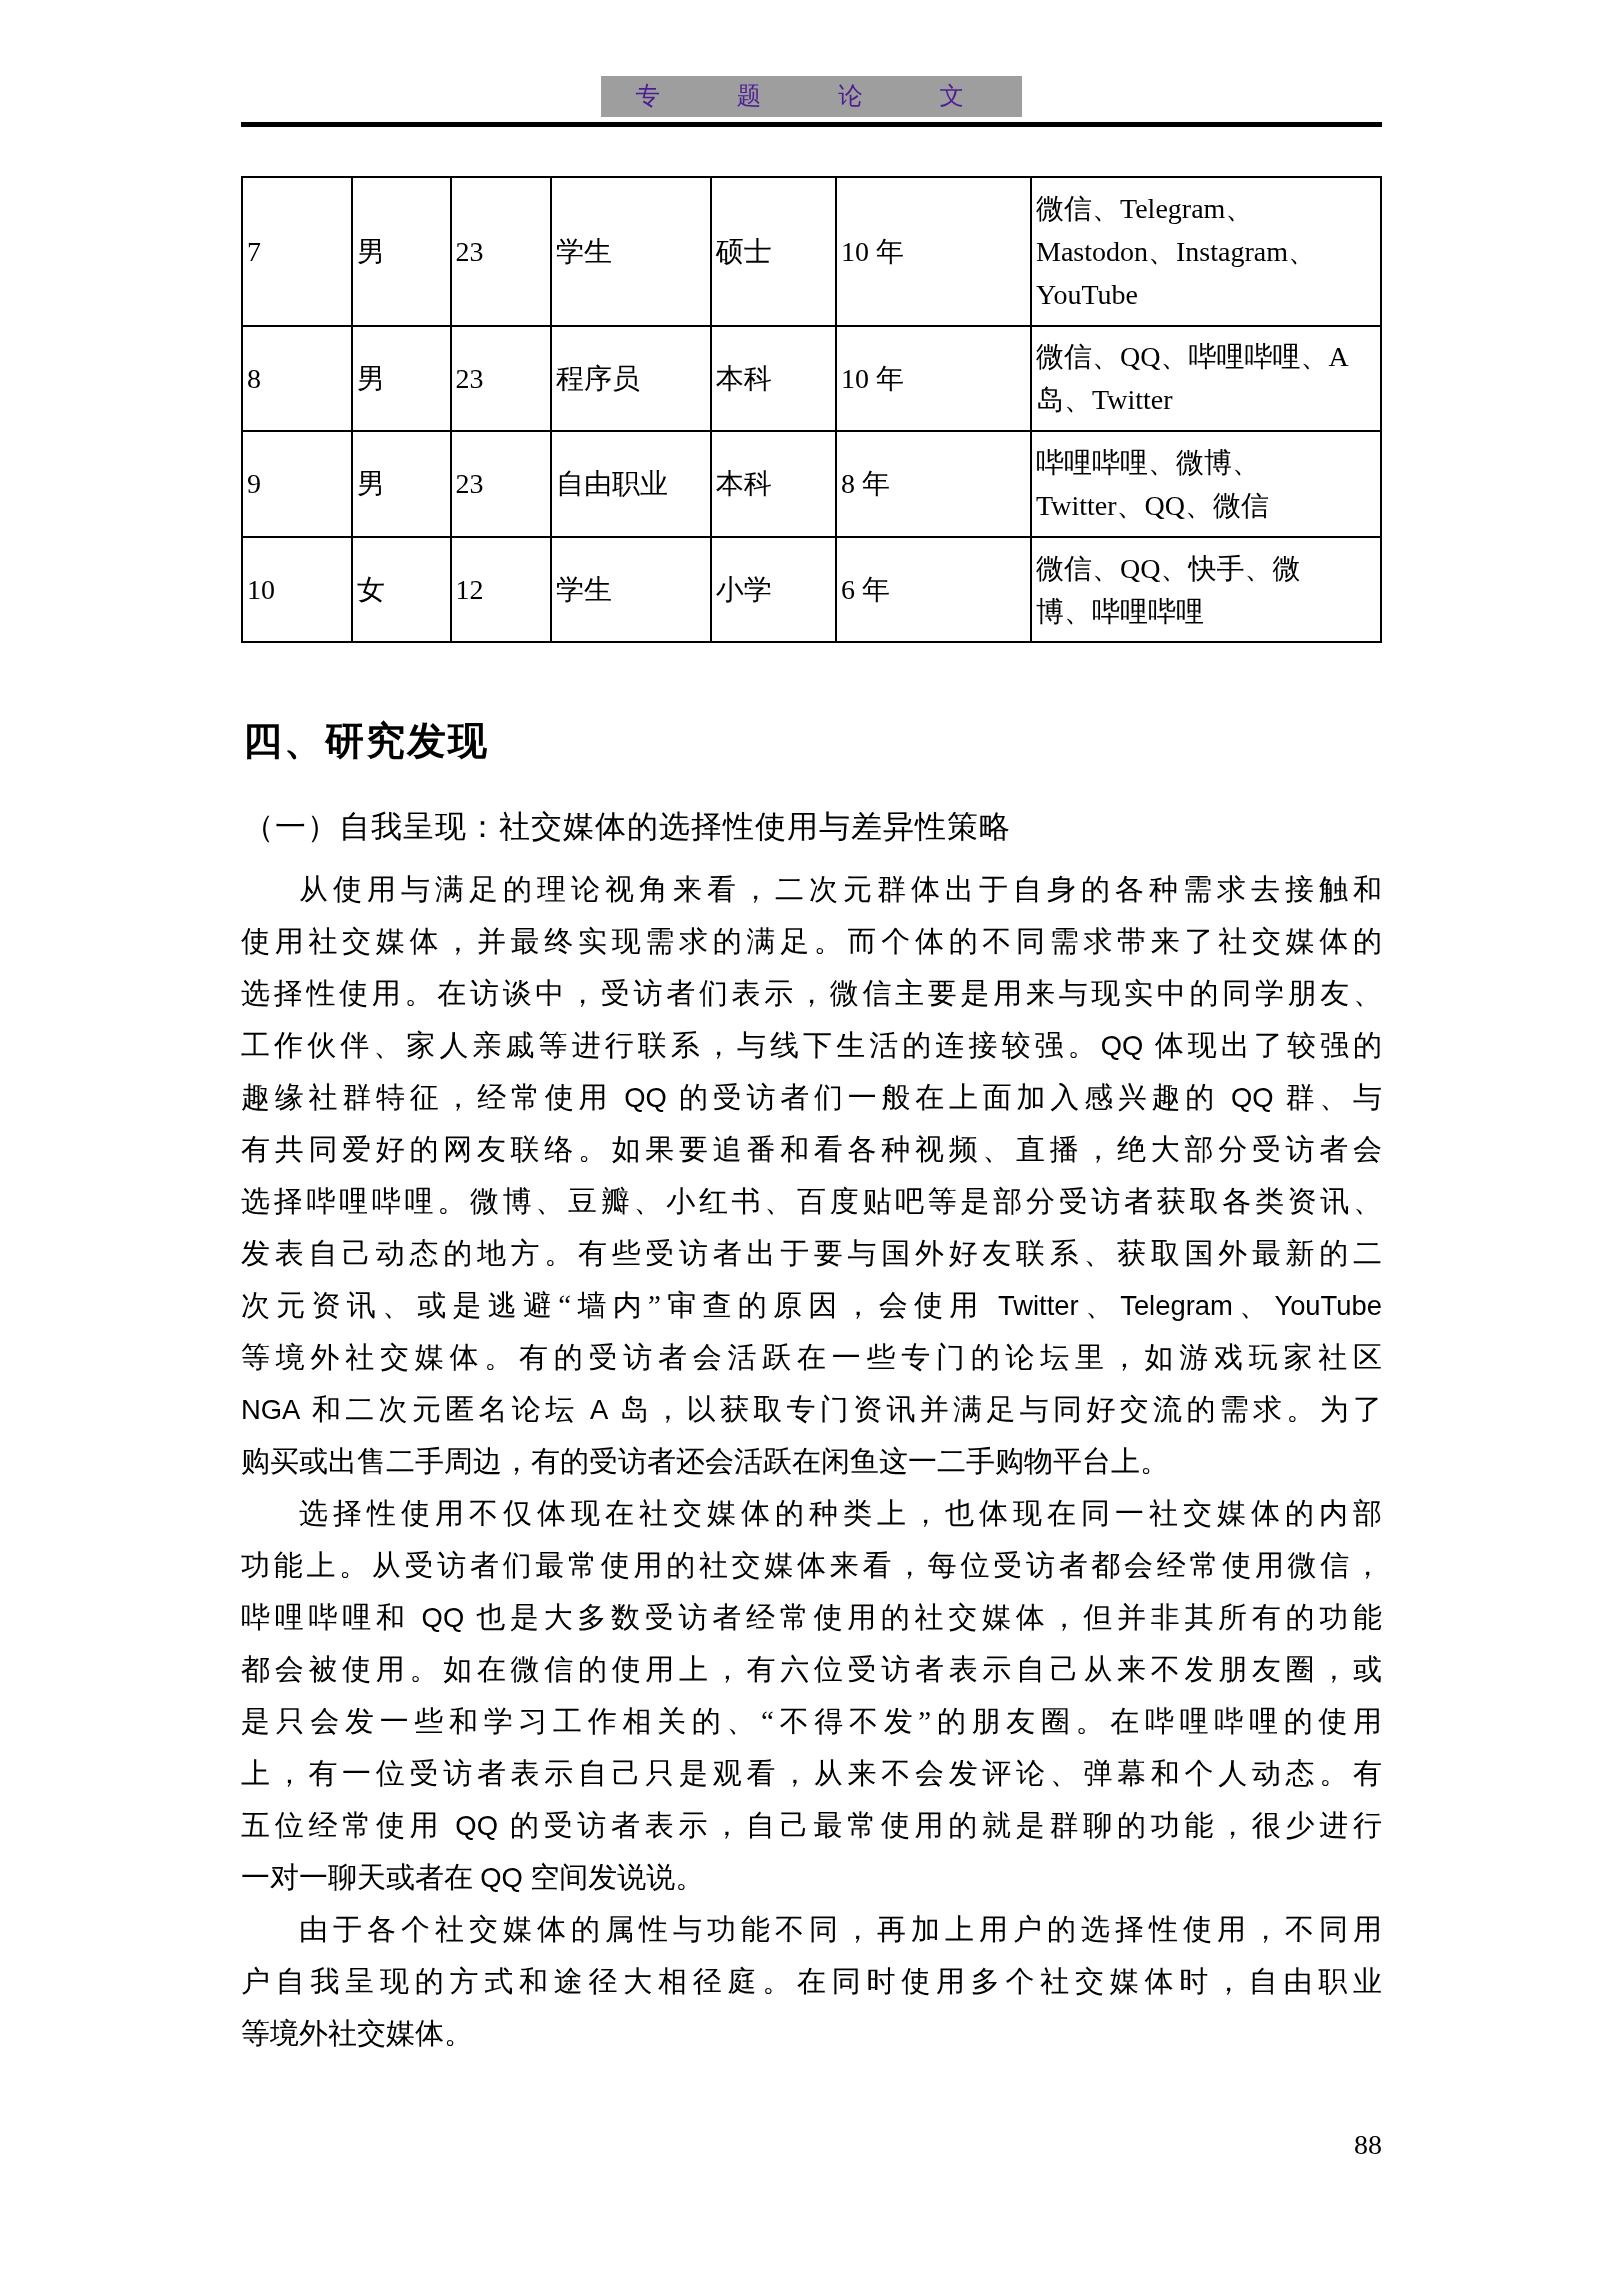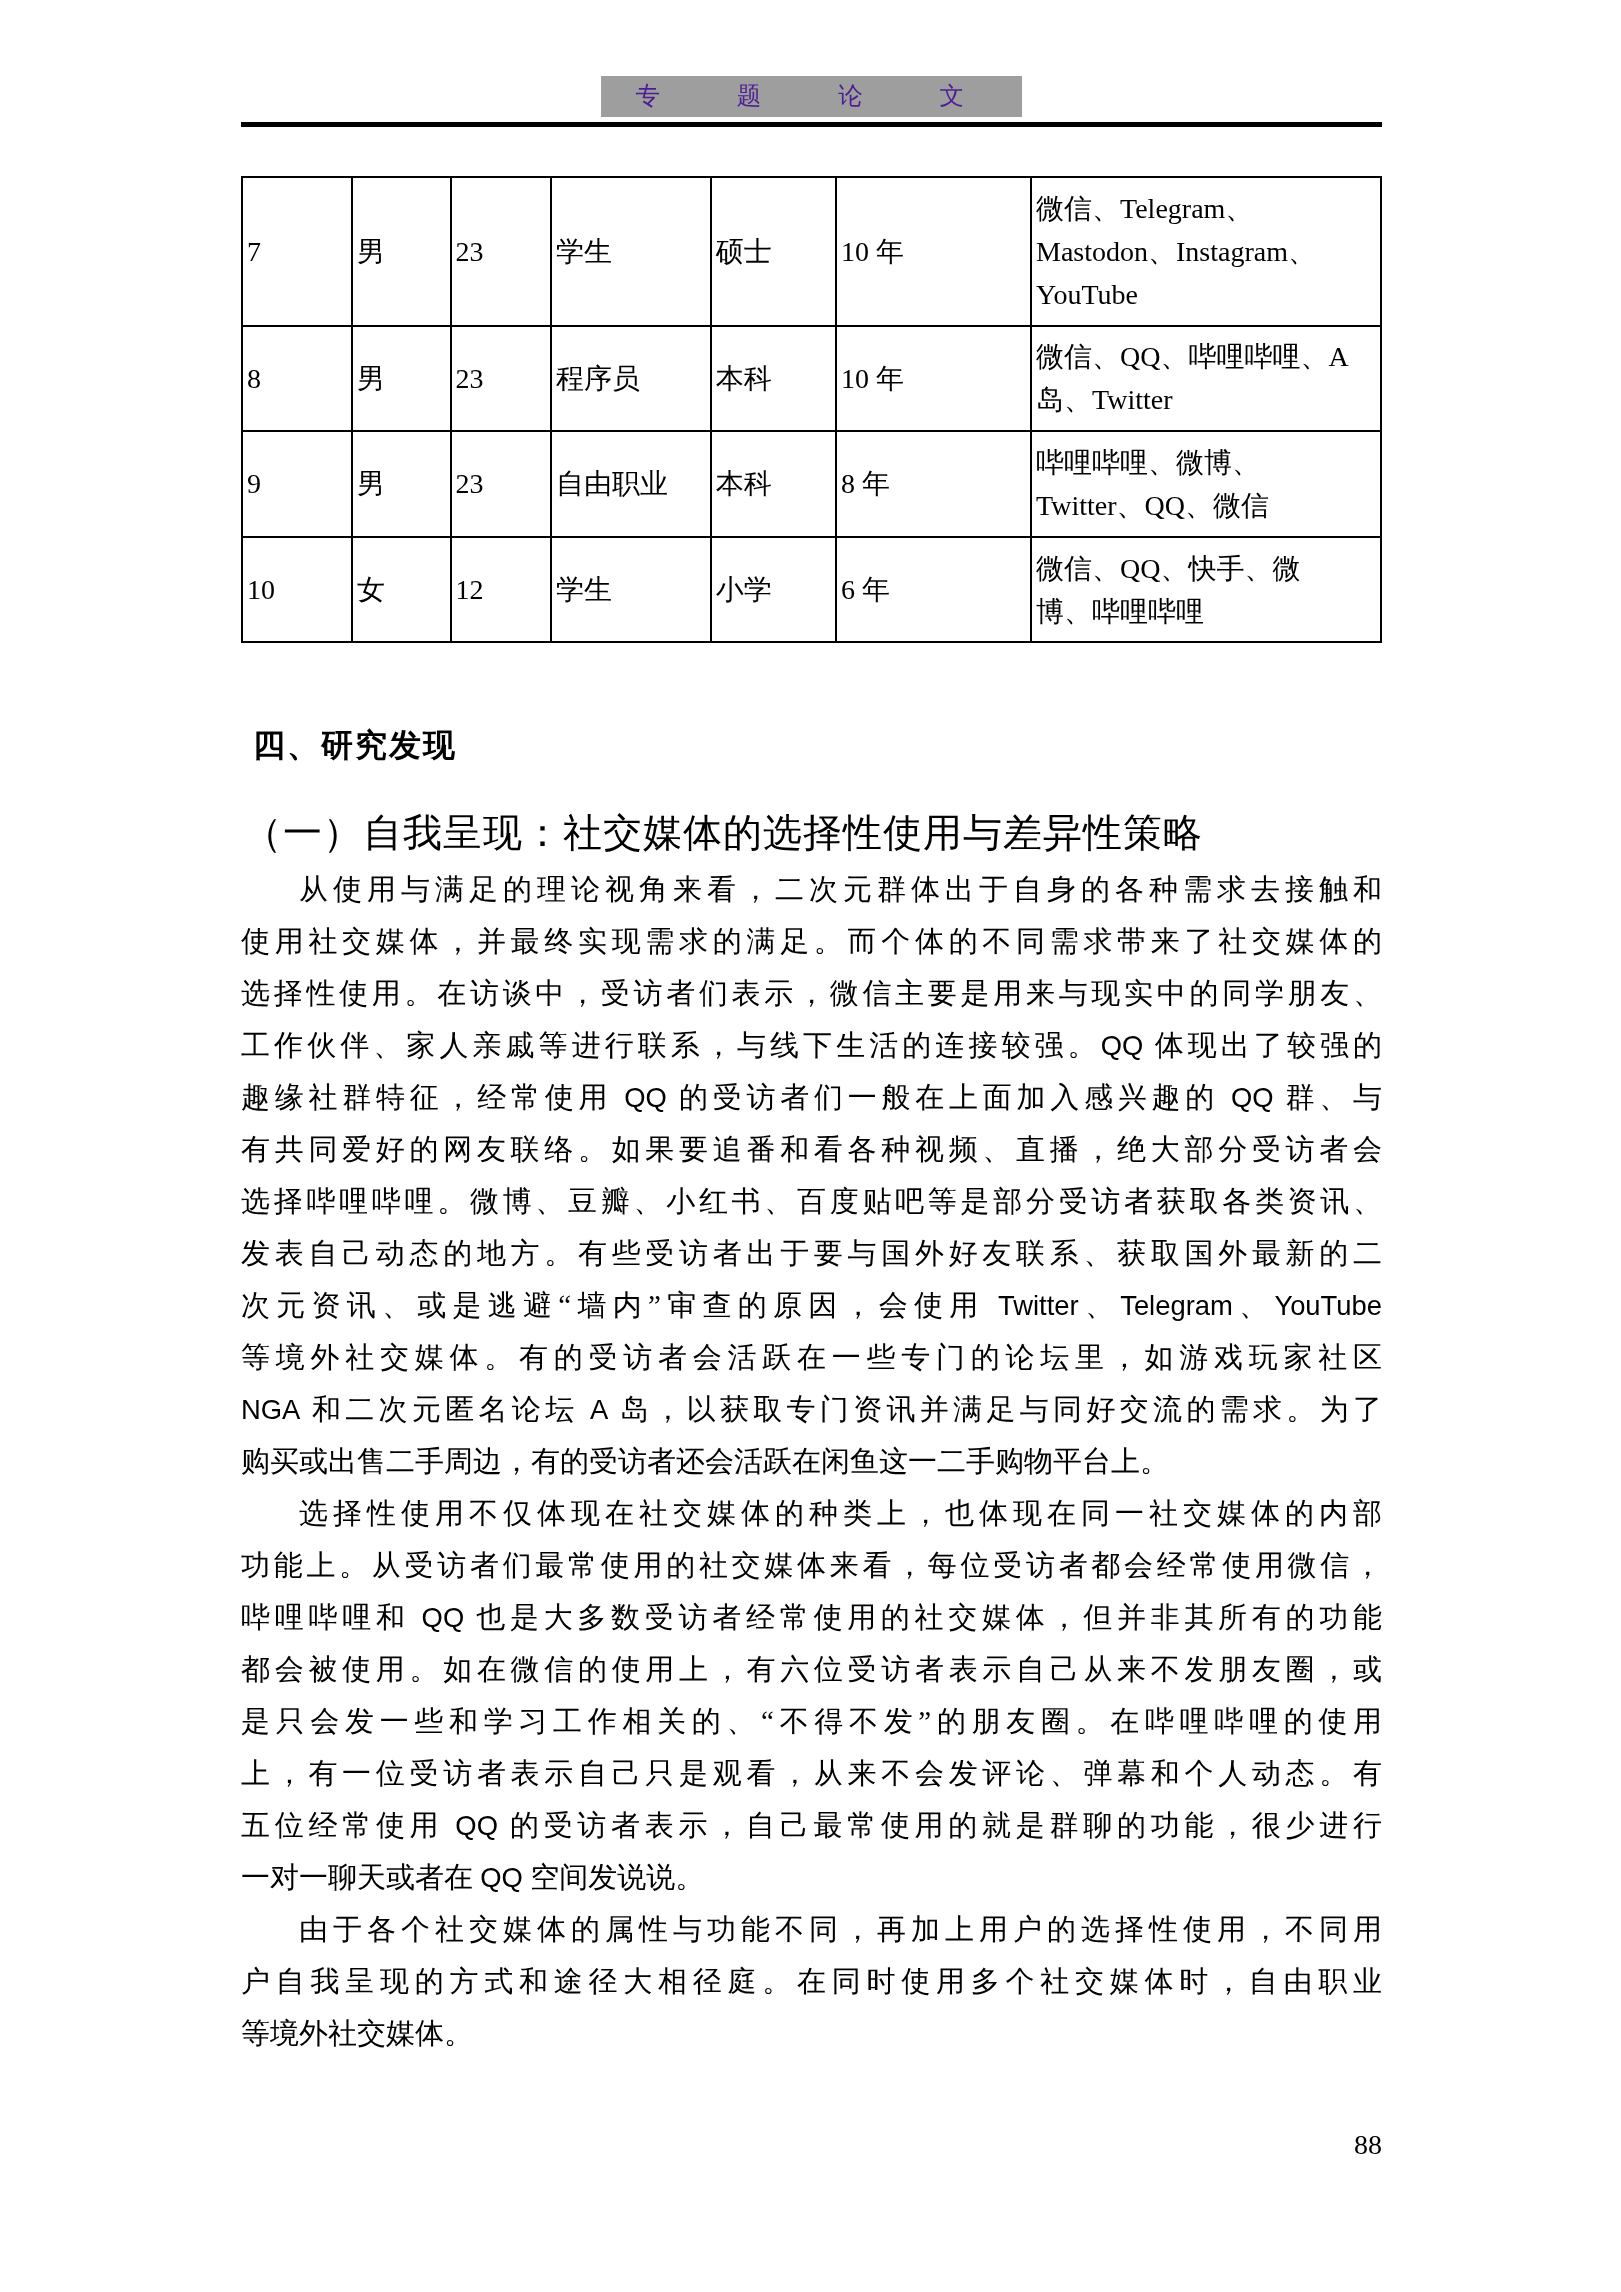--- a/index.html
+++ b/index.html
@@ -39,28 +39,28 @@
     border:2px solid #000;
     text-align:left;vertical-align:middle;
     line-height:43px;padding:8.8px 3.9px;
     white-space:pre-line;
   }
   td.c0{width:9.4%;} td.c1{width:8.3%;} td.c2{width:8.5%;}
   td.c3{width:14.0%;border-radius:30px;} td.c4{width:10.8%;} td.c5{width:17.3%;}
   td.c6{width:31.7%;}
   
   h2.sec{
-    position:absolute;top:712px;left:0;margin:12px;
-    font-size:32px;font-weight:700;
+    position:absolute;top:712px;left:0;margin:2px;
+    font-size:39px;font-weight:700;
     font-family:"Liberation Sans","DejaVu Sans",sans-serif;
     letter-spacing:2px;
   }
   h3.subsec{
     position:absolute;top:806px;left:2px;margin:0;
-    font-size:39px;font-weight:500;
+    font-size:31px;font-weight:500;
     font-family:"Liberation Serif","DejaVu Serif",serif;
     letter-spacing:1px;
     white-space:nowrap;
   }
   
   .body-text{
     position:absolute;top:863px;left:0;width:100%;
     font-size:29px;
   }
   .para{margin:0;}

